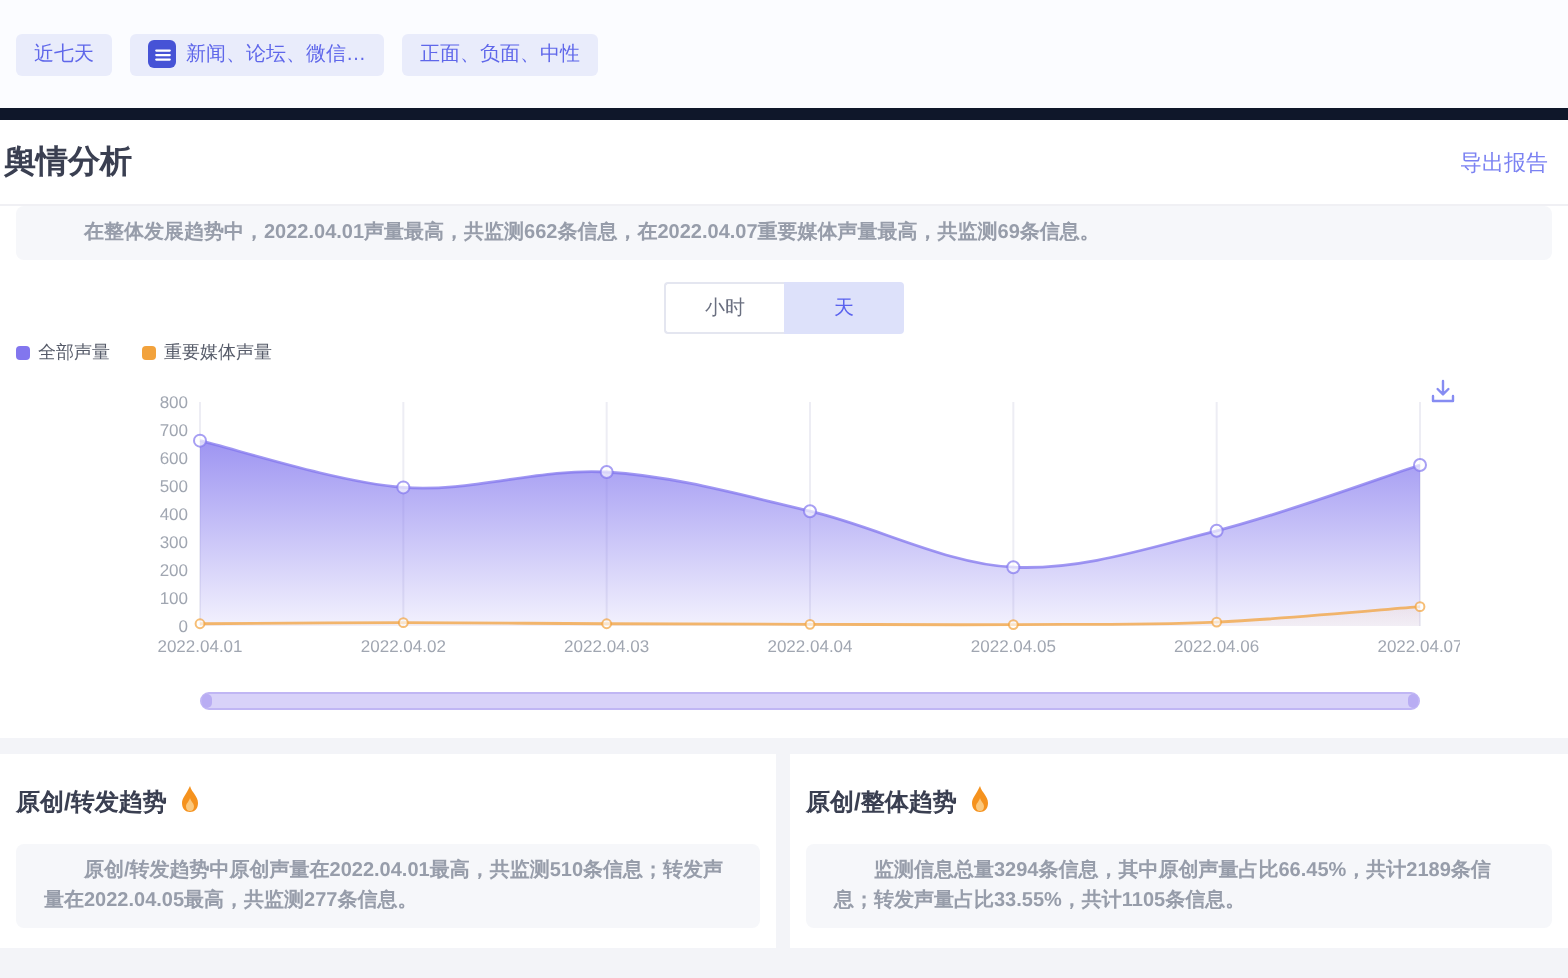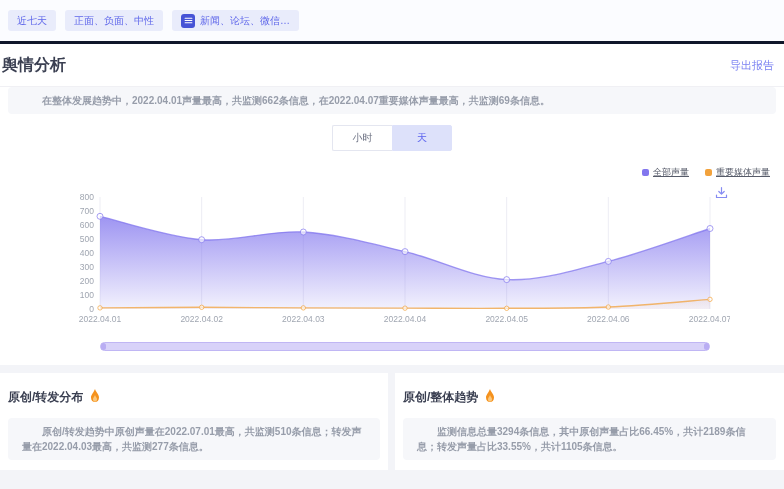--- a/index.html
+++ b/index.html
@@ -1,21 +1,21 @@
 <!DOCTYPE html>
 <html><head>
 <meta charset="utf-8">
 <style>
   * { box-sizing: border-box; }
   html,body { margin:0; padding:0; }
   body { font-family:"Liberation Sans",sans-serif; background:#f3f4f8; }
   .screen { position:relative; width:784px; height:489px; overflow:hidden; background:#f3f4f8; }
 
   
-  .topbar { height:44px; background:#fbfcff; border-bottom:3px solid #0f172a;
+  .topbar { height:60px; background:#fbfcff; border-bottom:6px solid #0f172a;
             display:flex; align-items:center; gap:9px; padding:0 8px; }
   .chip { height:21px; background:#e9ecfb; border-radius:3px; color:#5f67ea;
           font-size:10px; display:flex; align-items:center; padding:0 9px; gap:5px; cursor:pointer; white-space:nowrap; }
   .chip-icon { width:14px; height:14px; background:#4653d6; border-radius:3px;
                display:flex; align-items:center; justify-content:center; flex:0 0 auto; }
 
   
   .main-card { background:#fff; margin-bottom:8px; padding-bottom:10px; }
   .panel-header { height:43px; display:flex; align-items:center; justify-content:space-between;
                   padding:0 10px 0 2px; border-bottom:1px solid #f0f0f4; }
@@ -28,22 +28,22 @@
   .info-box { background:#f6f7fa; border-radius:4px; padding:6px 14px; font-size:10px;
               color:#979daa; text-indent:2em; line-height:15px;font-weight:bold; }
 
   .tab-group { display:flex; justify-content:center; margin-top:11px; }
   .tab { width:60px; height:26px; display:flex; align-items:center; justify-content:center;
          font-size:10px; color:#6a6f80; background:#fff; border:1px solid #e4e6f0;
          cursor:pointer;font-family:Liberation Serif, serif; }
   .tab.first { border-radius:2px 0 0 2px; border-right:none; }
   .tab.active { background:#dde1fa; color:#5a62ee; border:1px solid #dde1fa; border-radius:0 2px 2px 0; }
 
-  .legend-row { display:flex; justify-content:flex-end; gap:16px; margin-top:15px; padding-right:6px;
-                font-size:9px; color:#565b69; align-items:center;text-decoration:underline; }
+  .legend-row { display:flex; gap:16px; margin-top:3px; padding-right:6px;
+                font-size:9px; color:#565b69; align-items:center; }
   .legend-item { display:flex; align-items:center; cursor:pointer; }
   .legend-dot { width:7px; height:7px; border-radius:2px; margin-right:4px; }
 
   .chart-wrap { position:relative; margin-top:8px; }
   svg.trend { display:block; margin-left:62px; }
   .tick { font-size:8.5px; fill:#a0a6b1; font-family:"Liberation Sans",sans-serif; }
   .dl-icon { position:absolute; right:48px; top:-2px; cursor:pointer; }
 
   .slider { position:relative; height:9px; background:#d8d2f9; border:1px solid #c0b6f4;
             border-radius:5px; margin:10px 66px 4px 92px; cursor:pointer; }
@@ -59,29 +59,29 @@
 </head>
 <body>
 
 <div class="screen">
 
   <div class="topbar">
     <div class="chip">
       <span>近七天</span>
     </div>
     <div class="chip">
-      <span>正面、负面、中性</span>
-    </div>
-    <div class="chip">
       <span class="chip-icon">
         <svg width="9" height="9" viewBox="0 0 8 8">
             <path d="M1 2H7M1 4H7M1 6H7" stroke="#ffffff" stroke-width="1" stroke-linecap="round"></path>
           </svg>
       </span>
       <span>新闻、论坛、微信…</span>
+    </div>
+    <div class="chip">
+      <span>正面、负面、中性</span>
     </div>
   </div>
 
   <div class="main-card">
     <div class="panel-header">
       <span class="panel-title">舆情分析</span>
       <a class="export-link">导出报告</a>
     </div>
 
     <div class="section">
@@ -167,29 +167,29 @@
           <span class="handle l"></span>
           <span class="handle r"></span>
         </div>
       </div>
     </div>
   </div>
 
   <div class="bottom-row">
     <div class="bcard">
       <div class="sec-title-row">
-        <span>原创/转发分布</span>
+        <span>原创/转发趋势</span>
         <span>
           <svg width="12" height="14" viewBox="0 0 12 14">
             <path d="M6 0 C7 3.5 10 5 10 8.5 C10 11.5 8.2 13 6 13 C3.8 13 2 11.5 2 8.5 C2 6 4 4.5 6 0 Z" fill="#f5921e"></path>
             <path d="M6 6 C6.5 8 8 8.5 8 10.2 C8 11.8 7.1 12.5 6 12.5 C4.9 12.5 4 11.8 4 10.2 C4 8.8 5.4 8 6 6 Z" fill="#fbc87d"></path>
           </svg>
         </span>
       </div>
-      <div class="info-box">原创/转发趋势中原创声量在2022.07.01最高，共监测510条信息；转发声量在2022.04.03最高，共监测277条信息。</div>
+      <div class="info-box">原创/转发趋势中原创声量在2022.04.01最高，共监测510条信息；转发声量在2022.04.05最高，共监测277条信息。</div>
     </div>
 
     <div class="bcard right">
       <div class="sec-title-row">
         <span>原创/整体趋势</span>
         <span>
           <svg width="12" height="14" viewBox="0 0 12 14">
             <path d="M6 0 C7 3.5 10 5 10 8.5 C10 11.5 8.2 13 6 13 C3.8 13 2 11.5 2 8.5 C2 6 4 4.5 6 0 Z" fill="#f5921e"></path>
             <path d="M6 6 C6.5 8 8 8.5 8 10.2 C8 11.8 7.1 12.5 6 12.5 C4.9 12.5 4 11.8 4 10.2 C4 8.8 5.4 8 6 6 Z" fill="#fbc87d"></path>
           </svg>

